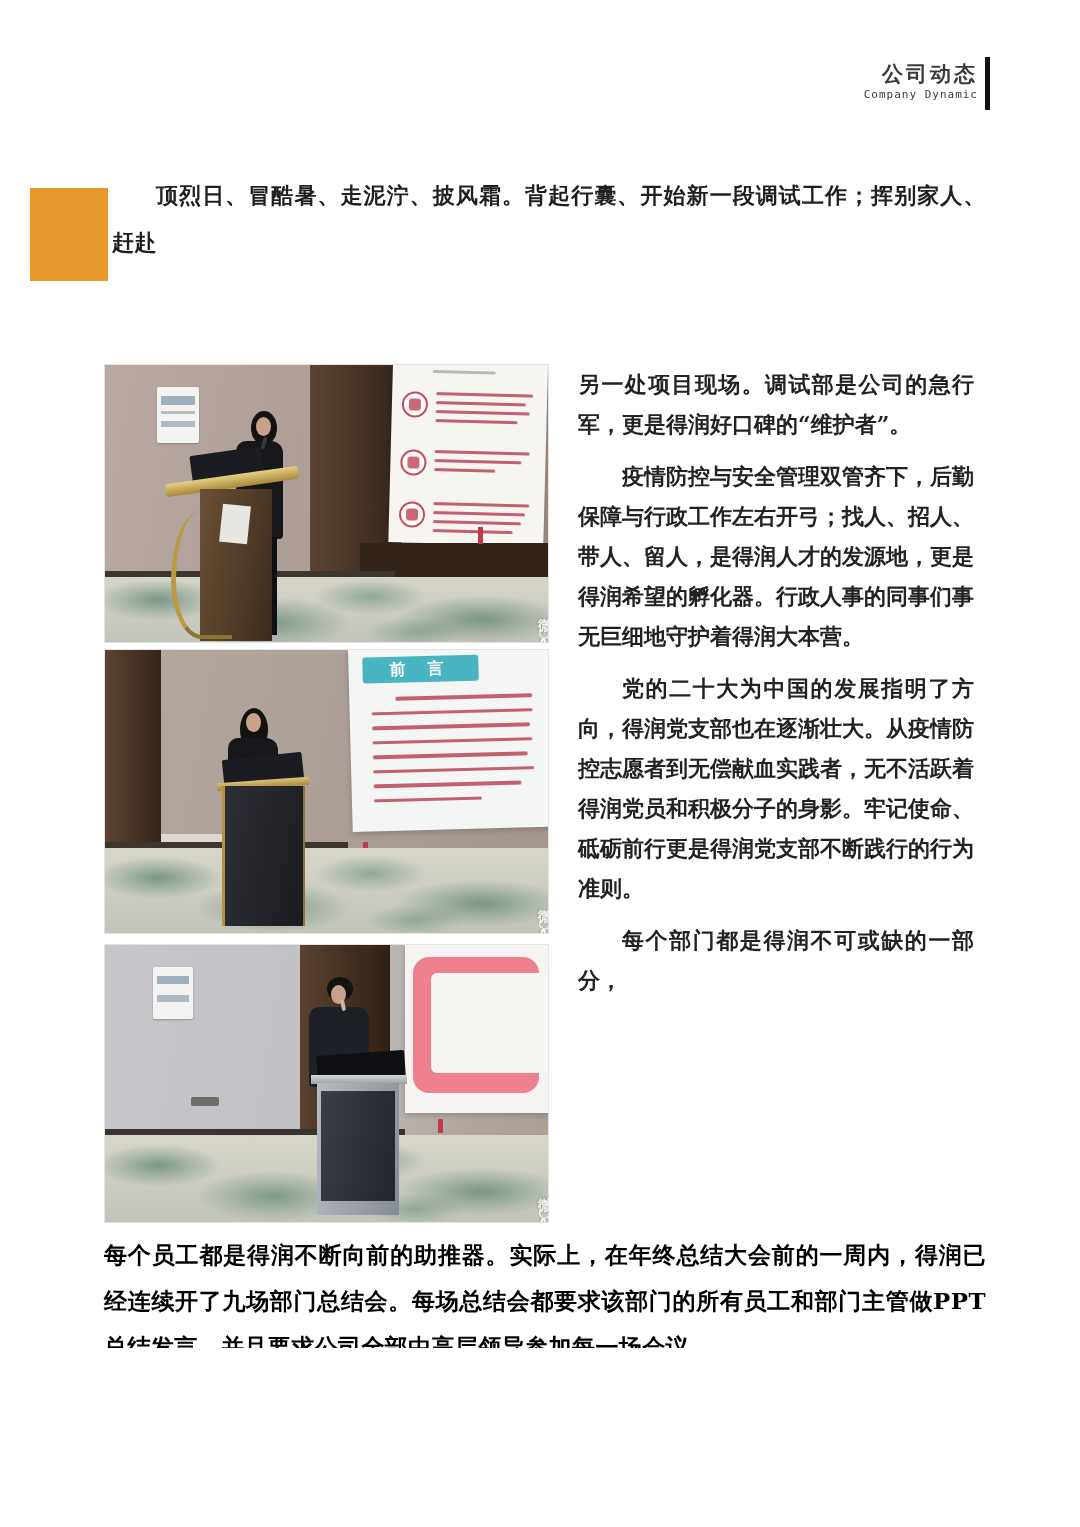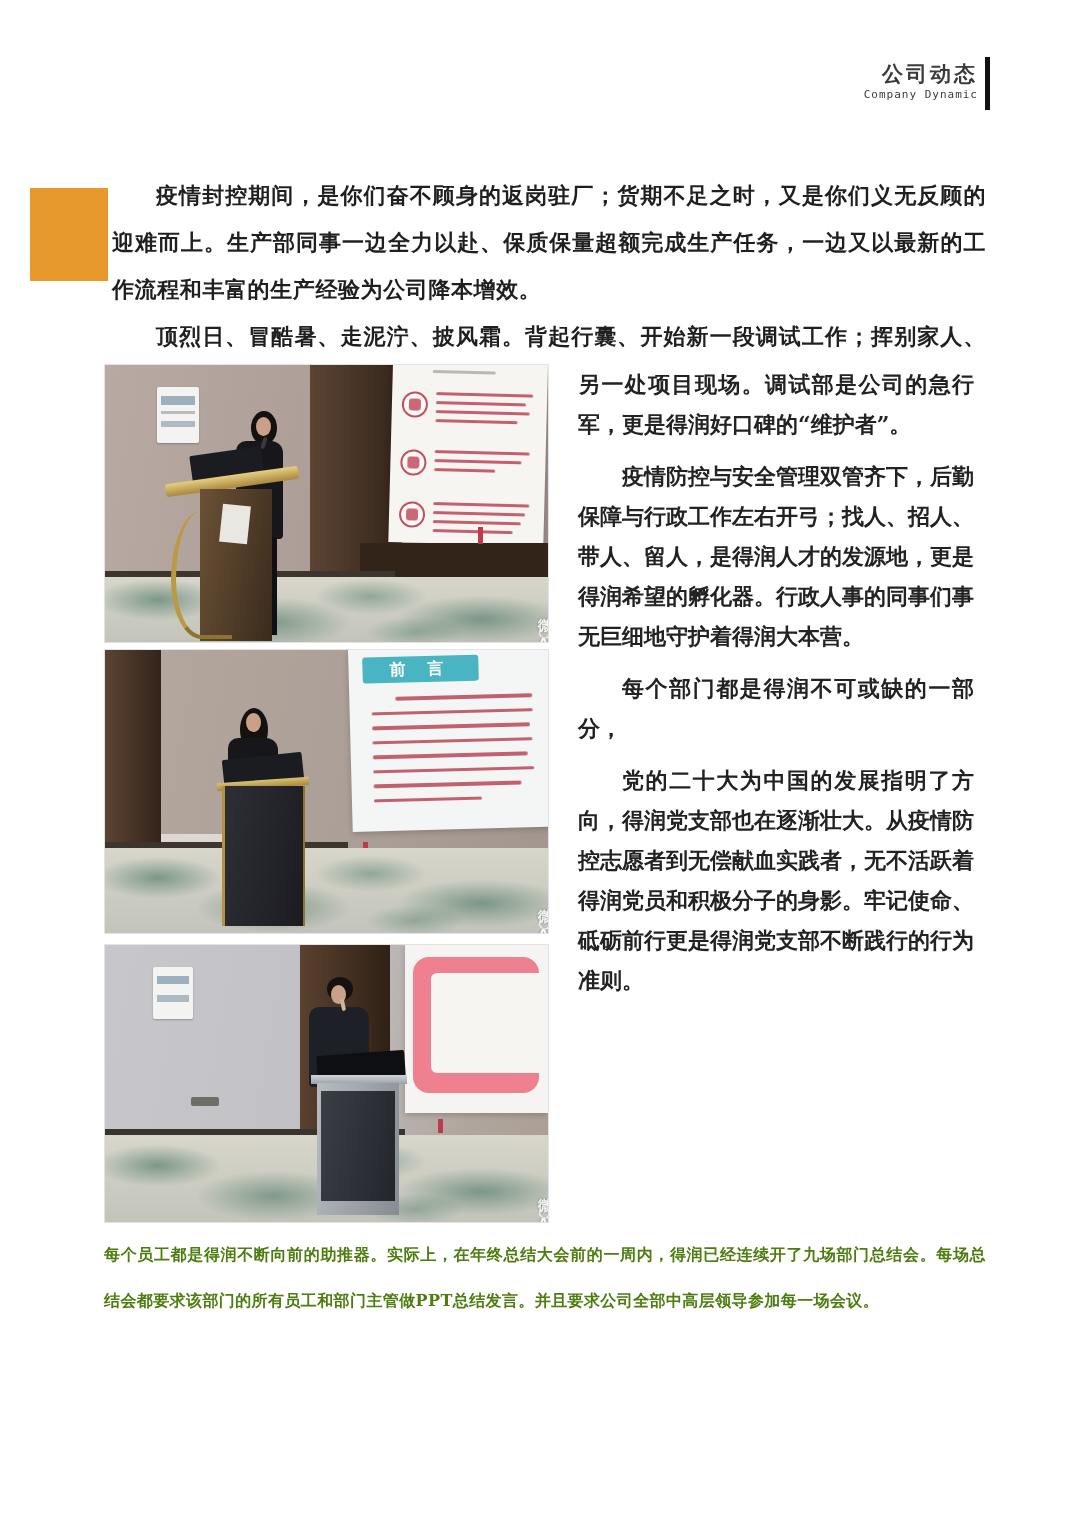--- a/index.html
+++ b/index.html
@@ -16,22 +16,22 @@
   .orange-sq{position:absolute;left:30px;top:188px;width:78px;height:93px;background:#E8992C;}
 
   
   .toptext{position:absolute;left:112px;top:172px;width:874px;color:#1f1f1f;
            font-size:22px;line-height:47px;font-weight:600;text-align:justify;letter-spacing:.6px;}
   .toptext p{margin:0;text-indent:2em;}
   .rightcol{position:absolute;left:566px;top:352px;width:420px;color:#222;
             font-size:22px;line-height:40px;font-weight:600;text-align:justify;}
   .rightcol p{margin:12px;}
   .rightcol p.ind{text-indent:2em;}
-  .bottomtext{position:absolute;left:104px;top:1232px;width:882px;color:#4d7c0f;
-              font-size:16px;line-height:46px;font-weight:600;text-align:justify;letter-spacing:.4px;}
+  .bottomtext{position:absolute;left:104px;top:1232px;width:882px;color:#000000;
+              font-size:23px;line-height:46px;font-weight:600;text-align:justify;letter-spacing:.4px;}
   .bottomtext p{margin:0;}
 
   
   .photo{position:absolute;left:105px;width:443px;overflow:hidden;box-shadow:0 0 0 1px #e3e3e3;}
   .photo *{position:absolute;}
   .ph1{top:365px;height:277px;background:linear-gradient(100deg,#b8aaa3 0%,#ab9d95 55%,#9c8d85 100%);}
   .ph2{top:650px;height:283px;background:linear-gradient(100deg,#b5a89f 0%,#ab9e96 60%,#a3968e 100%);}
   .ph3{top:945px;height:277px;background:linear-gradient(100deg,#c7c6cb 0%,#c2c1c6 45%,#b1a69d 80%,#aa9e95 100%);}
 
   .carpet{left:0;right:0;bottom:0;
@@ -86,21 +86,20 @@
 
   <div class="hdr">
     <div class="cn">公司动态</div>
     <div class="en">Company Dynamic</div>
   </div>
   <div class="hdr-bar"></div>
 
   <div class="orange-sq"></div>
 
   <div class="toptext">
-    <p>疫情封控期间，是你们奋不顾身的返岗驻厂；货期不足之时，又是你们义无反顾的迎难而上。生产部同事一边全力以赴、保质保量超额完成生产任务，一边又以最新的工作流程和丰富的生产经验为公司降本增效。</p>
     <p>顶烈日、冒酷暑、走泥泞、披风霜。背起行囊、开始新一段调试工作；挥别家人、赶赴</p>
   </div>
 
   <div class="photo ph1">
     <div class="panelbox" style="left:52px;top:22px;width:42px;height:56px;">
       <i style="top:9px;height:9px;"></i>
         <i style="top:24px;height:3px;background:#b9bcb9;"></i>
         <i style="top:34px;height:6px;background:#aebac2;"></i>
     </div>
     <div class="wood" style="left:205px;top:0;width:92px;height:208px;"></div>
@@ -238,22 +237,22 @@
             <ellipse cx="29" cy="19" rx="8.5" ry="7.5"></ellipse>
         </g>
       </svg>
       <span>微信号: AHDR_E</span>
     </div>
   </div>
 
   <div class="rightcol">
     <p>另一处项目现场。调试部是公司的急行军，更是得润好口碑的“维护者”。</p>
     <p class="ind">疫情防控与安全管理双管齐下，后勤保障与行政工作左右开弓；找人、招人、带人、留人，是得润人才的发源地，更是得润希望的孵化器。行政人事的同事们事无巨细地守护着得润大本营。</p>
+    <p class="ind">党的二十大为中国的发展指明了方向，得润党支部也在逐渐壮大。从疫情防控志愿者到无偿献血实践者，无不活跃着得润党员和积极分子的身影。牢记使命、砥砺前行更是得润党支部不断践行的行为准则。</p>
     <p class="ind">每个部门都是得润不可或缺的一部分，</p>
-    <p class="ind">党的二十大为中国的发展指明了方向，得润党支部也在逐渐壮大。从疫情防控志愿者到无偿献血实践者，无不活跃着得润党员和积极分子的身影。牢记使命、砥砺前行更是得润党支部不断践行的行为准则。</p>
   </div>
 
   <div class="bottomtext">
     <p>每个员工都是得润不断向前的助推器。实际上，在年终总结大会前的一周内，得润已经连续开了九场部门总结会。每场总结会都要求该部门的所有员工和部门主管做PPT总结发言。并且要求公司全部中高层领导参加每一场会议。</p>
   </div>
 
   <div class="pagenum">02</div>
   <div class="flag"></div>
 
 </div>

